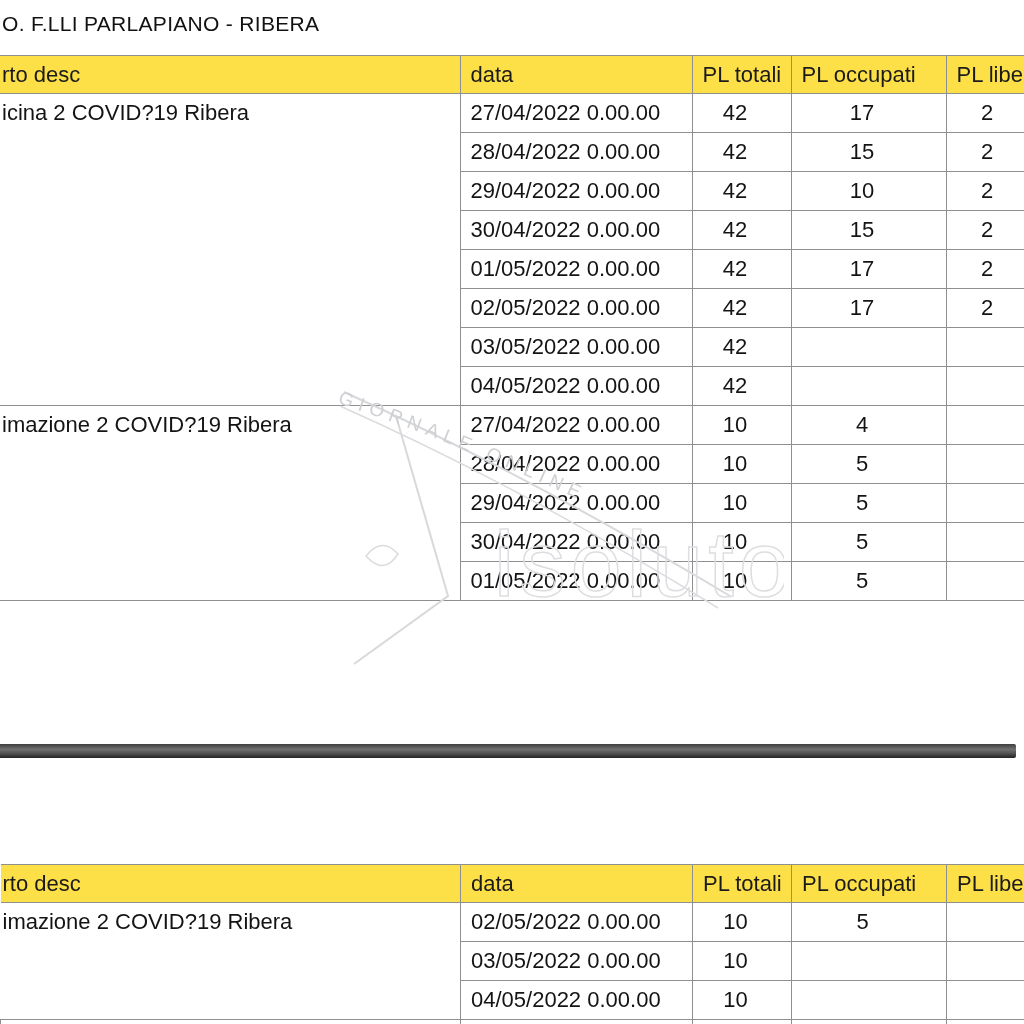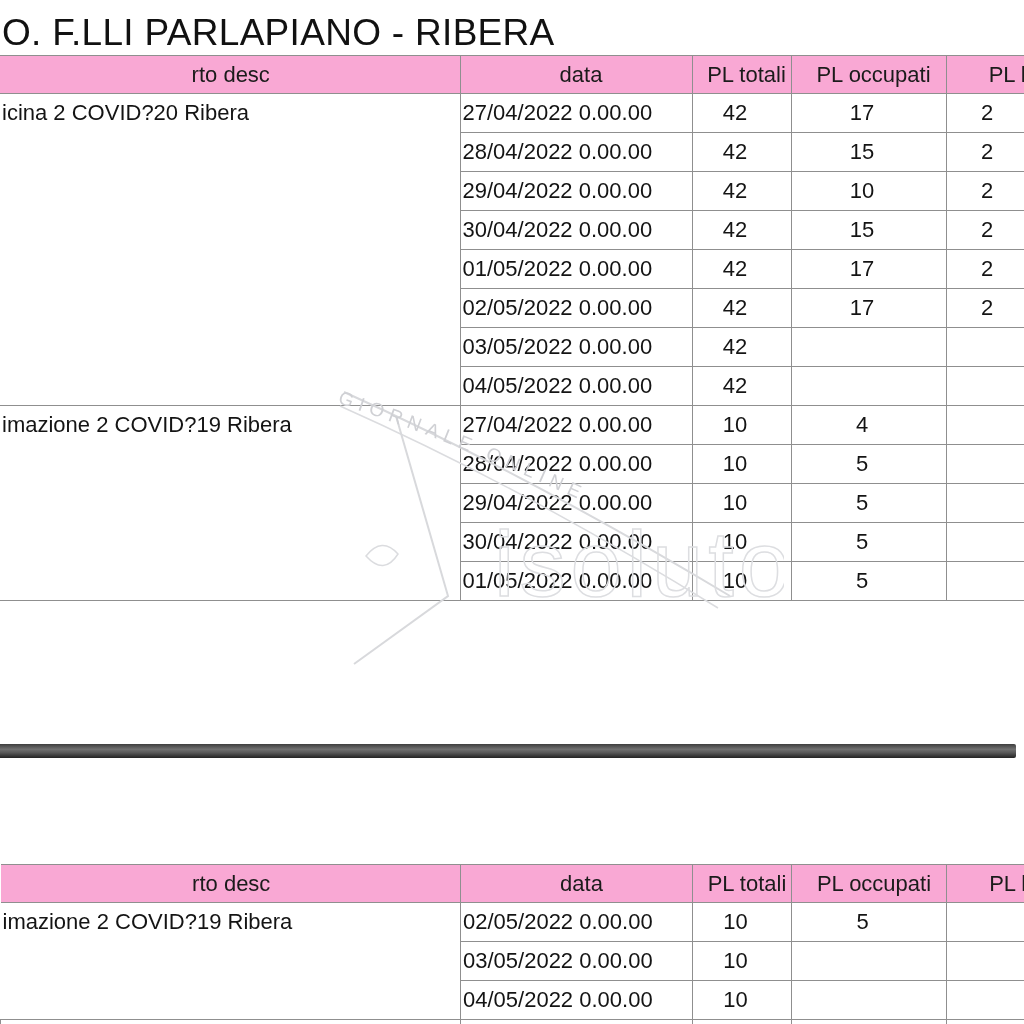--- a/index.html
+++ b/index.html
@@ -3,43 +3,43 @@
 <meta charset="utf-8">
 <style>
   html,body{margin:0;padding:0;}
   body{
     width:1024px;height:1024px;overflow:hidden;position:relative;
     background:#ffffff;
     font-family:"Liberation Sans", sans-serif;
   }
   .page-title{
     position:absolute;top:12px;left:2px;
-    font-size:37px;color:#111;letter-spacing:.3px;white-space:nowrap;
+    font-size:21px;color:#111;letter-spacing:.3px;white-space:nowrap;
   }
   table.report{
     position:absolute;left:0;
     border-collapse:collapse;table-layout:fixed;width:1100px;
   }
   #table-1{top:55px;}
   #table-2{top:864px;}
   th,td{
     border:1px solid #8f8f8f;
     font-size:22px;color:#141414;
     overflow:hidden;white-space:nowrap;
     padding:0;
   }
   th{
-    background:#f9a8d4;font-weight:400;text-align:center;
+    background:#fde047;font-weight:400;text-align:left;
     height:37px;line-height:37px;color:#1b1b1b;
     padding-left:10px;
   }
   td{height:38px;line-height:38px;background:#fff;}
   th:first-child,td.cell-reparto{border-left:none;padding-left:2px;}
   td.cell-reparto{vertical-align:top;text-align:left;}
-  td.cell-date{padding-left:2px;text-align:left;}
+  td.cell-date{padding-left:10px;text-align:left;}
   td.cell-num{text-align:center;padding-right:13px;}
   td.cell-liberi{padding-right:72px;}
   tr.stub td{height:10px;line-height:10px;}
   .separator-bar{
     position:absolute;top:744px;left:0;width:1016px;height:14px;
     background:linear-gradient(180deg,#3e3e3e 0%,#707070 38%,#585858 62%,#232323 100%);
     border-radius:0 2px 2px 0;
   }
   .watermark{
     position:absolute;top:358px;left:298px;width:486px;height:316px;
@@ -63,21 +63,21 @@
       <tr>
         <th>rto desc</th>
         <th>data</th>
         <th>PL totali</th>
         <th>PL occupati</th>
         <th>PL liberi</th>
       </tr>
     </thead>
   <tbody>
       <tr>
-        <td class="cell-reparto" rowspan="8">icina 2 COVID?20 Ribera</td>
+        <td class="cell-reparto" rowspan="8">icina 2 COVID?19 Ribera</td>
         <td class="cell-date">27/04/2022 0.00.00</td>
         <td class="cell-num">42</td>
         <td class="cell-num">17</td>
         <td class="cell-num cell-liberi">2</td>
       </tr>
       <tr>
         <td class="cell-date">28/04/2022 0.00.00</td>
         <td class="cell-num">42</td>
         <td class="cell-num">15</td>
         <td class="cell-num cell-liberi">2</td>

